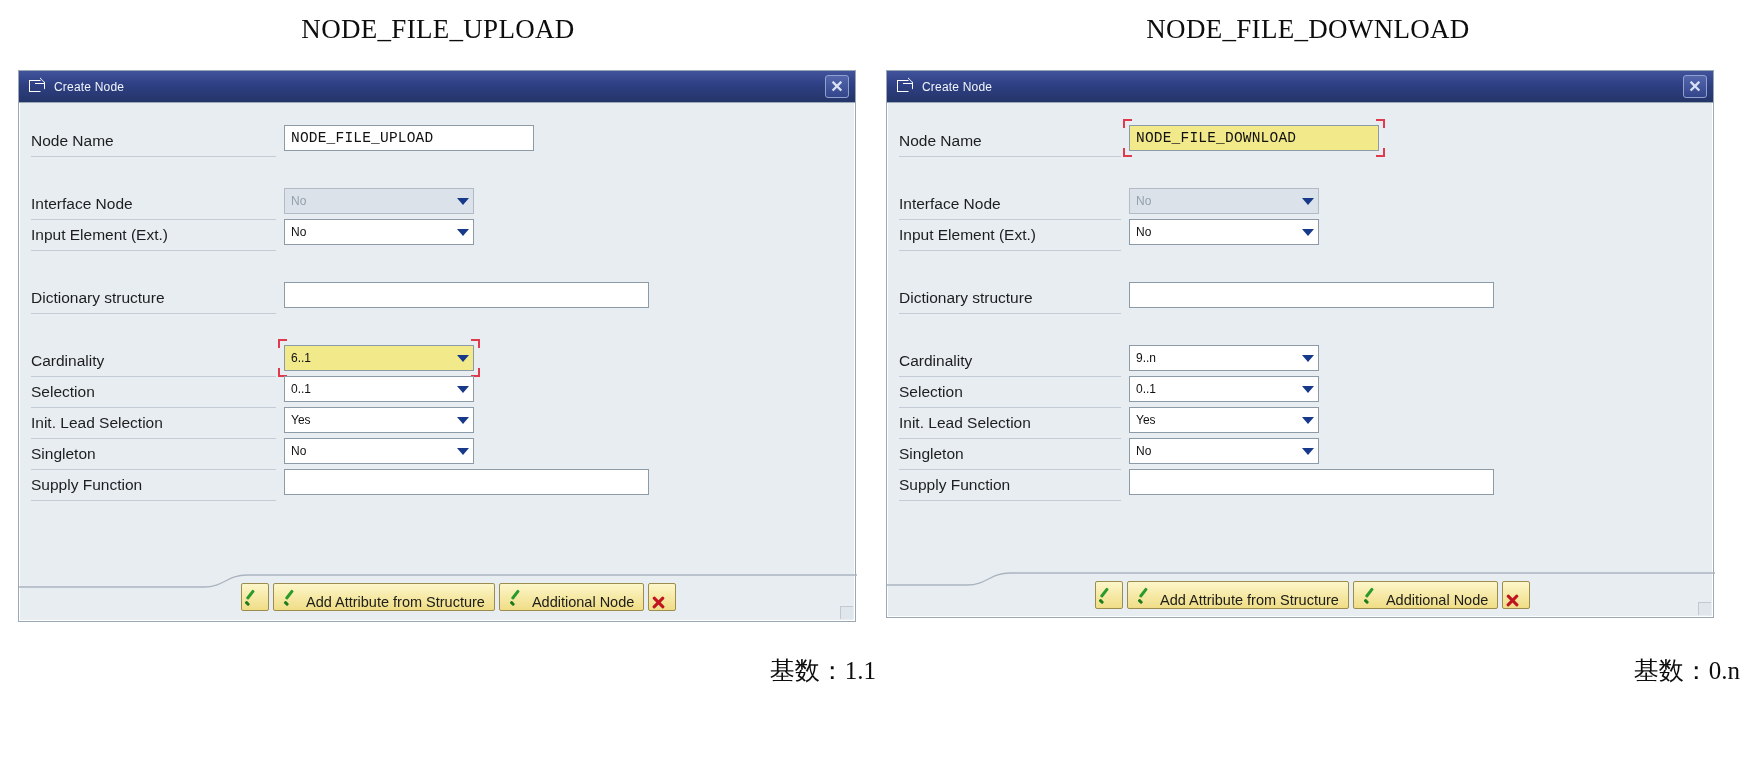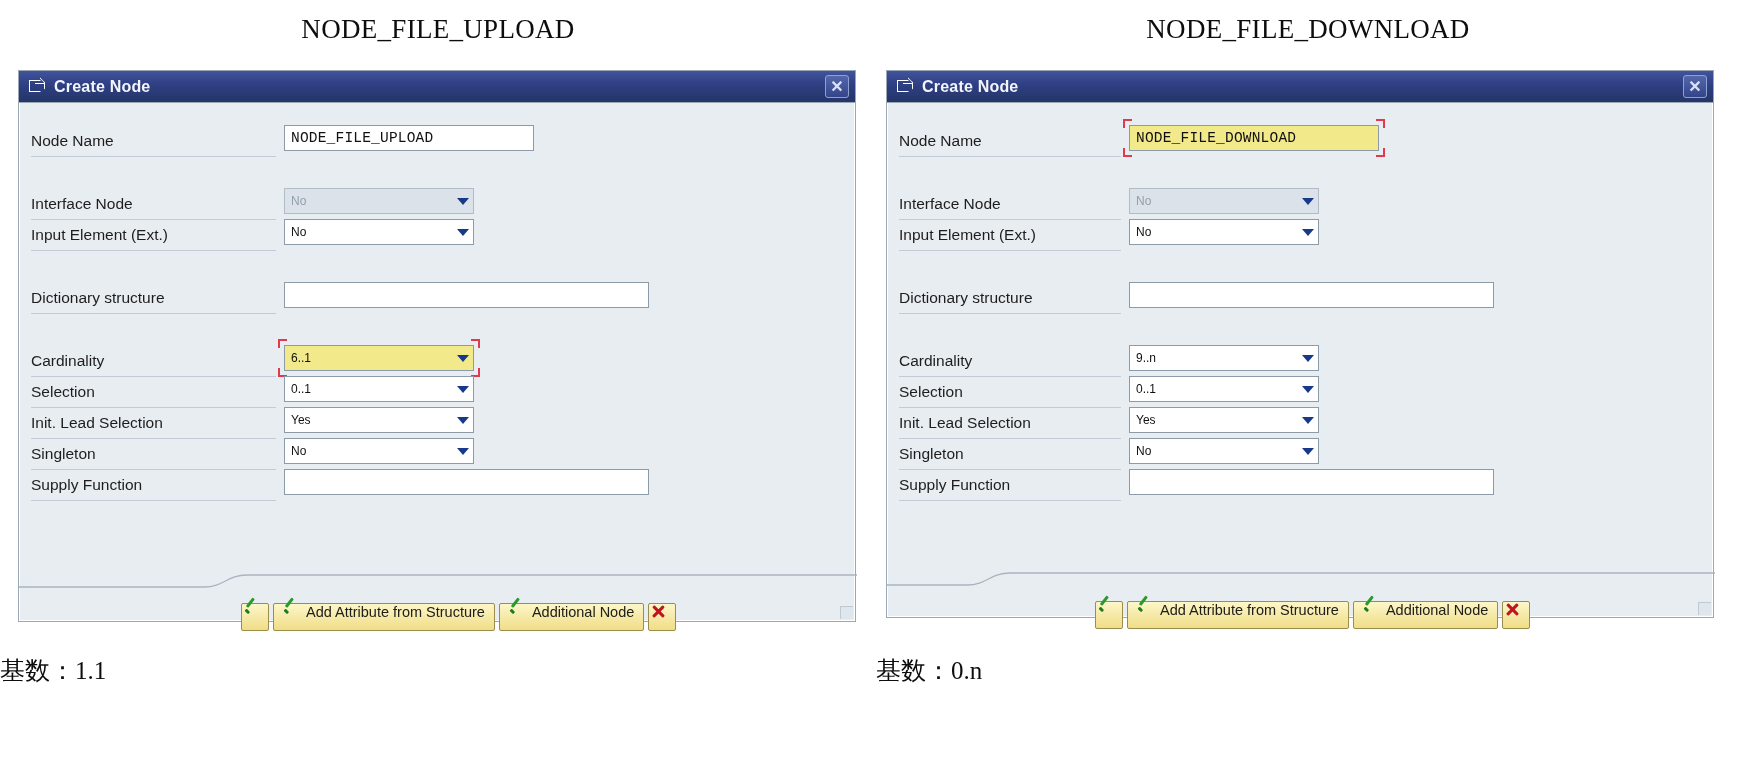--- a/index.html
+++ b/index.html
@@ -49,21 +49,21 @@
   .col-head {
     height: 58px;
     text-align: center;
     font-family: "Liberation Serif", serif;
     font-size: 27px;
     color: #0d0d0d;
     letter-spacing: .3px;
   }
   .col-cap {
     height: 64px;
-    text-align: left;
+    text-align: right;
     font-family: "Liberation Serif", serif;
     font-size: 25px;
     color: #0d0d0d;
   }
   .cell-body {
     height: 580px;
     vertical-align: top;
     position: relative;
   }
 
@@ -105,22 +105,22 @@
   }
   .title-ico span.arrh {
     position: absolute; left: 11px; top: 1px;
     width: 5px; height: 7px;
     border-top: 1.6px solid #ffffff;
     border-right: 1.6px solid #ffffff;
     transform: skewY(45deg);
   }
   .title-txt {
     color: #f2f5fb;
-    font-size: 16px;
-    font-weight: bold;
+    font-size: 12px;
+    font-weight: normal;
     letter-spacing: .2px;
     white-space: nowrap;
   }
   .title-close {
     position: absolute;
     right: 6px; top: 4px;
     width: 24px; height: 23px;
     border: 1px solid #8fa2cf;
     border-radius: 3px;
     background: linear-gradient(to bottom,#5467ad,#33448a);
@@ -222,28 +222,27 @@
     display: flex;
     align-items: center;
     gap: 4px;
   }
   .btn {
     height: 28px;
     background: linear-gradient(to bottom,#fdf6c9,#f0dd86);
     border: 1px solid #9c8d4e;
     border-radius: 2px;
     display: flex;
-    align-items: flex-start;
+    align-items: flex-end;
     gap: 7px;
     padding: 0 9px;
     font-size: 14.5px;
     color: #20201a;
     white-space: nowrap;
     cursor: pointer;
-    margin-top: 20px;
   }
   .btn.sq { width: 28px; padding: 0; justify-content: center; }
   .chk {
     width: 16px; height: 14px;
     position: relative;
     flex: none;
   }
   .chk:before {
     content: "";
     position: absolute;

